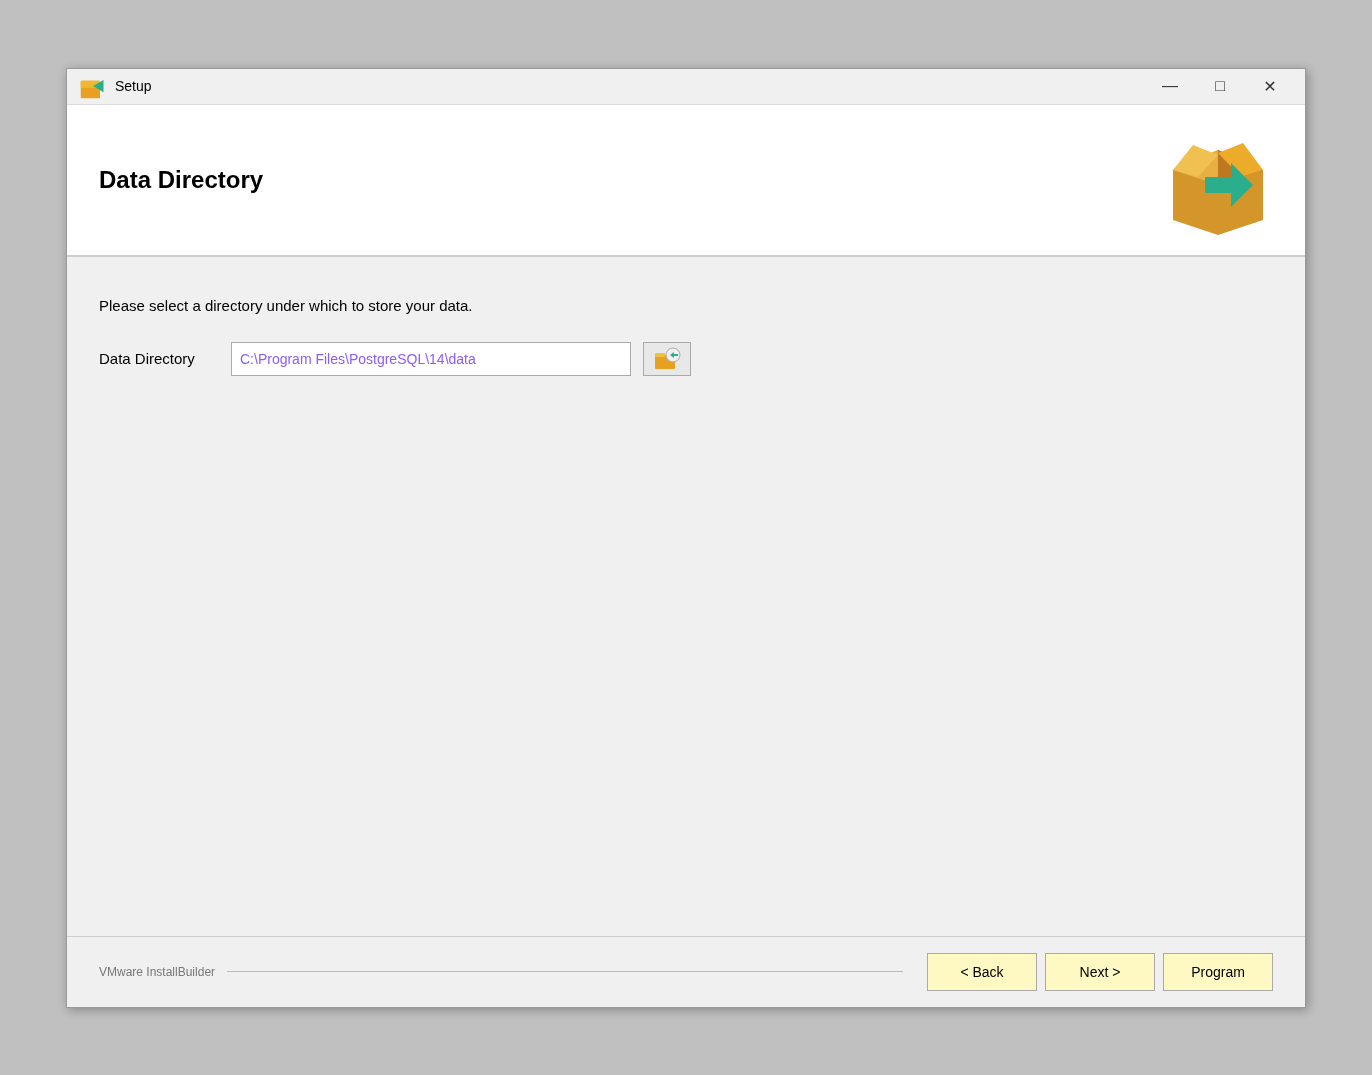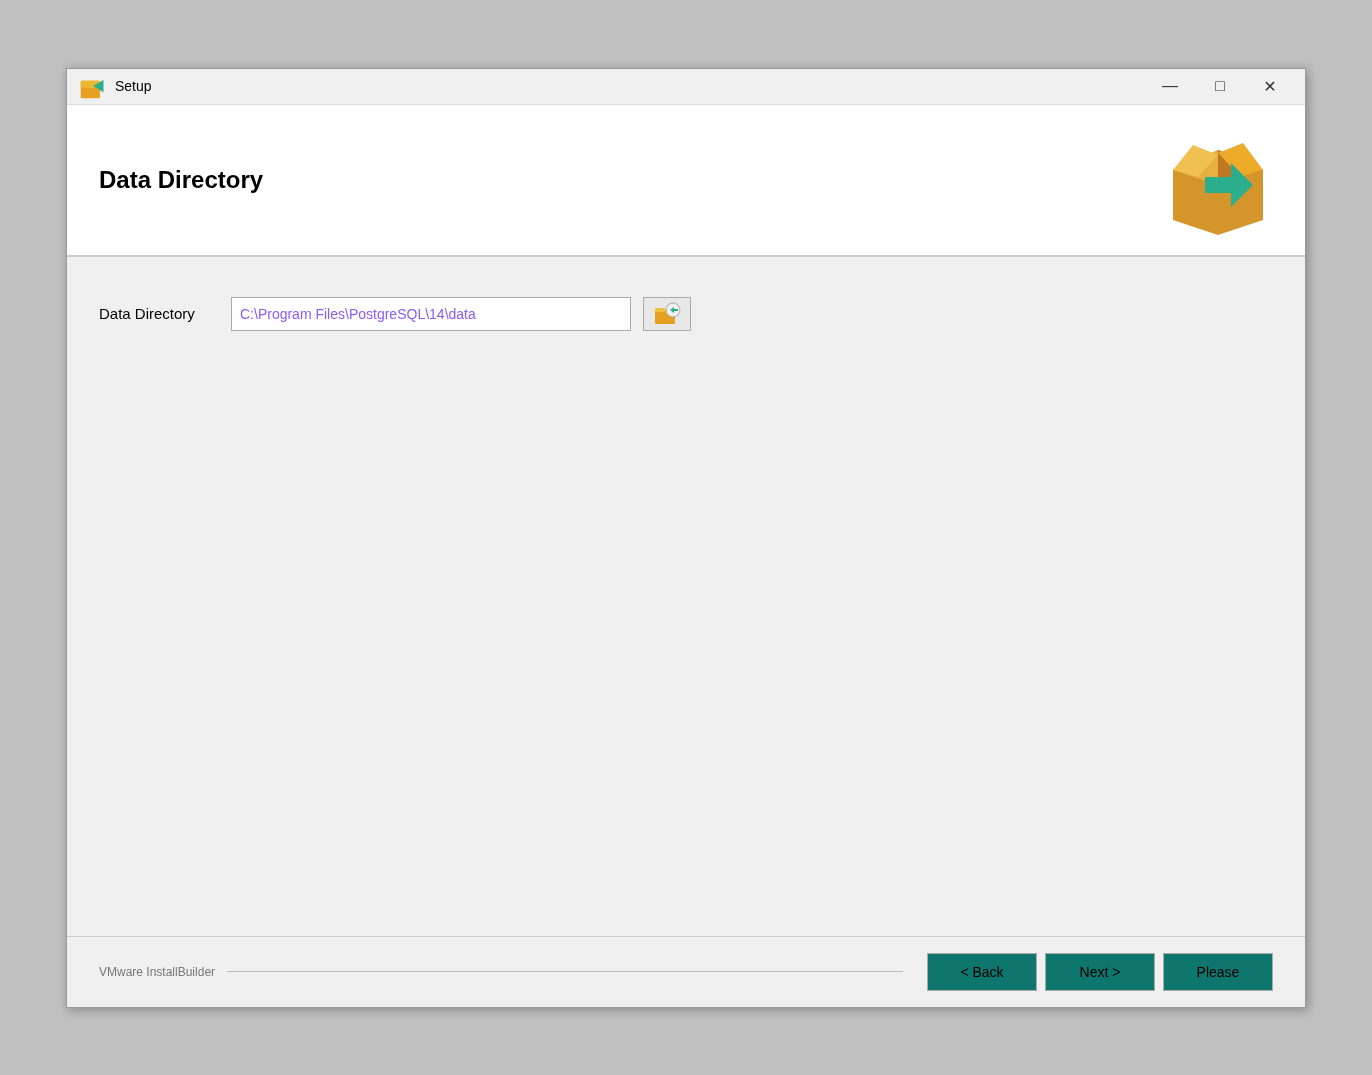--- a/index.html
+++ b/index.html
@@ -171,21 +171,21 @@
 
     .footer-buttons {
       display: flex;
       gap: 8px;
       margin-left: 24px;
     }
 
     .nav-button {
       min-width: 110px;
       height: 38px;
-      background: #0f766e;
+      background: #fef9c3;
       border: 1px solid #aaa;
       cursor: pointer;
       font-size: 14px;
       color: #000;
       padding: 0 20px;
     }
 
     
     .box-icon-svg {
       width: 110px;
@@ -225,20 +225,21 @@
 
       <polygon points="10,45 30,20 55,30 35,52" fill="#F0C050"></polygon>
 
       <polygon points="100,45 80,18 55,28 78,52" fill="#EDAB2A"></polygon>
 
       <polygon points="42,52 68,52 68,38 90,60 68,82 68,68 42,68" fill="#2BAE8C"></polygon>
     </svg>
   </div>
 
   <div class="content-area">
+    <p class="content-description">Please select a directory under which to store your data.</p>
 
     <div class="form-row">
       <label class="form-label">Data Directory</label>
       <input type="text" class="directory-input" value="C:\Program Files\PostgreSQL\14\data" style="">
       <button class="browse-button" title="Browse">
 
         <svg width="28" height="28" viewBox="0 0 28 28" xmlns="http://www.w3.org/2000/svg">
           <rect x="2" y="10" width="20" height="14" rx="1" fill="#E8A020"></rect>
           <rect x="2" y="8" width="10" height="4" rx="1" fill="#F0C040"></rect>
           <circle cx="20" cy="10" r="7" fill="#f0f0f0" stroke="#aaa" stroke-width="1"></circle>
@@ -249,17 +250,17 @@
   </div>
 
   <div class="footer">
     <div class="footer-text-wrapper">
       <span class="brand-label">VMware InstallBuilder</span>
       <div class="brand-line"></div>
     </div>
     <div class="footer-buttons">
       <button class="nav-button">&lt; Back</button>
       <button class="nav-button">Next &gt;</button>
-      <button class="nav-button">Please</button>
+      <button class="nav-button">Program</button>
     </div>
   </div>
 
 </div>
 
 </body></html>

